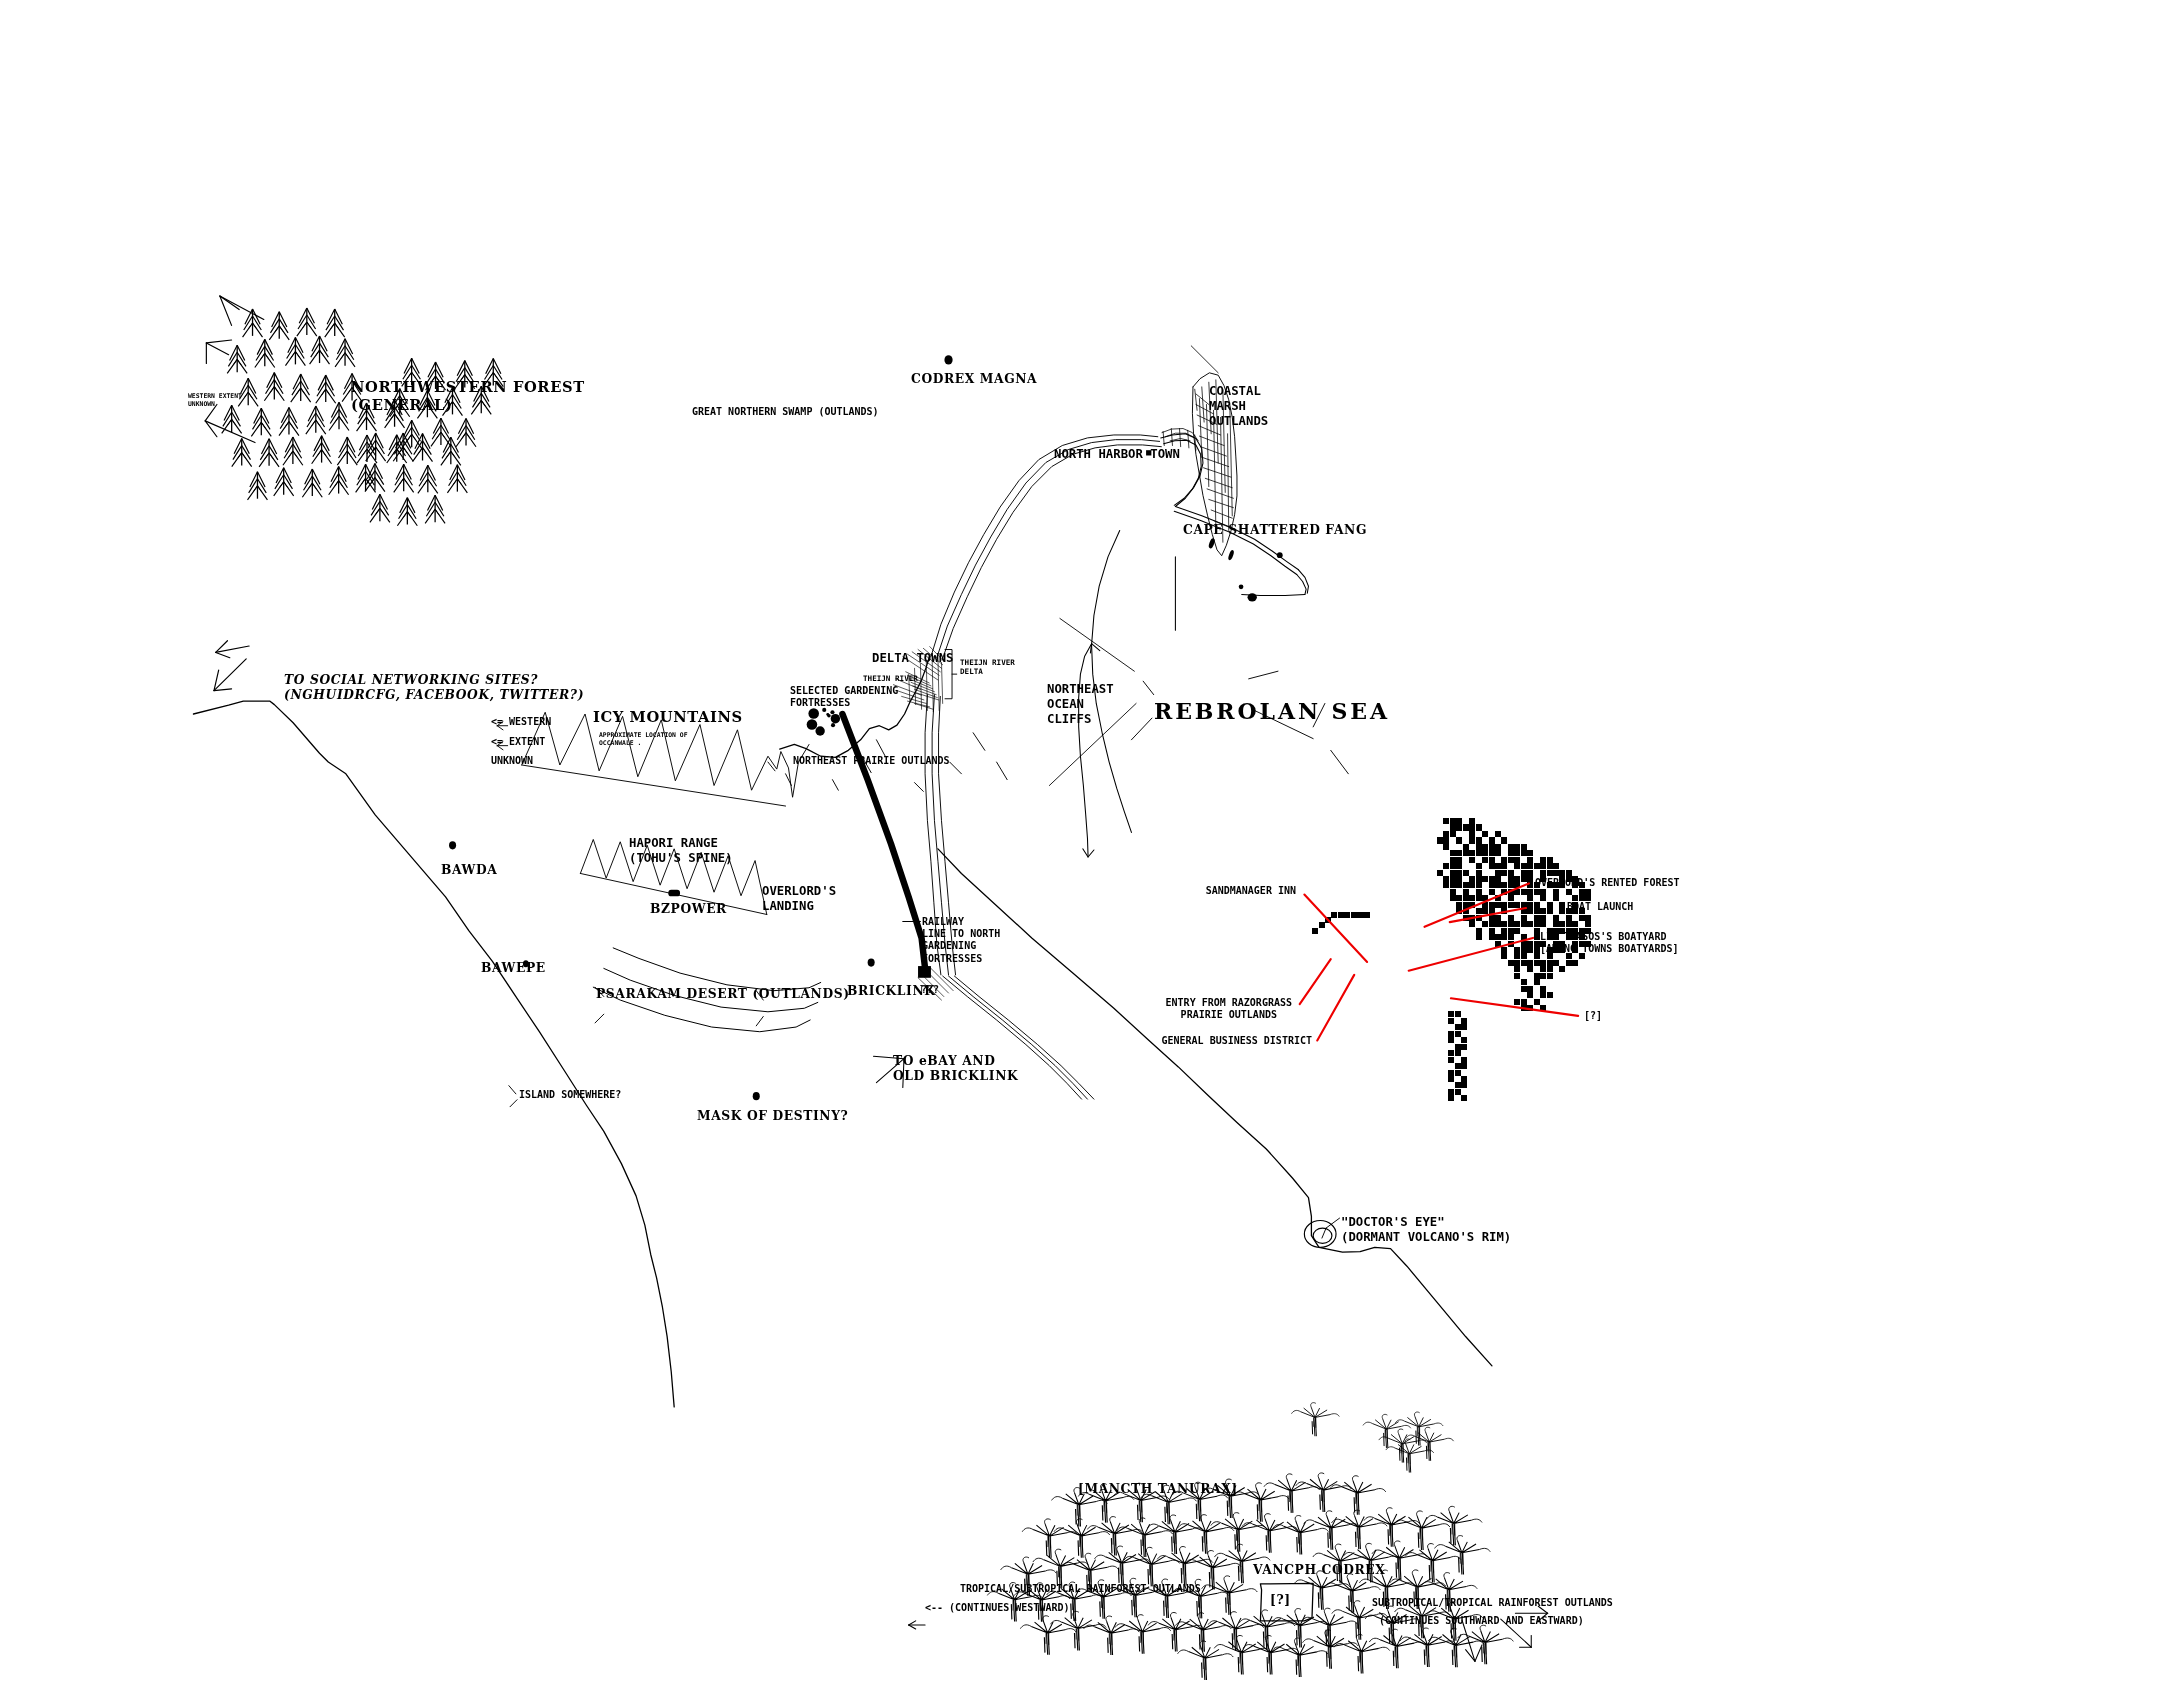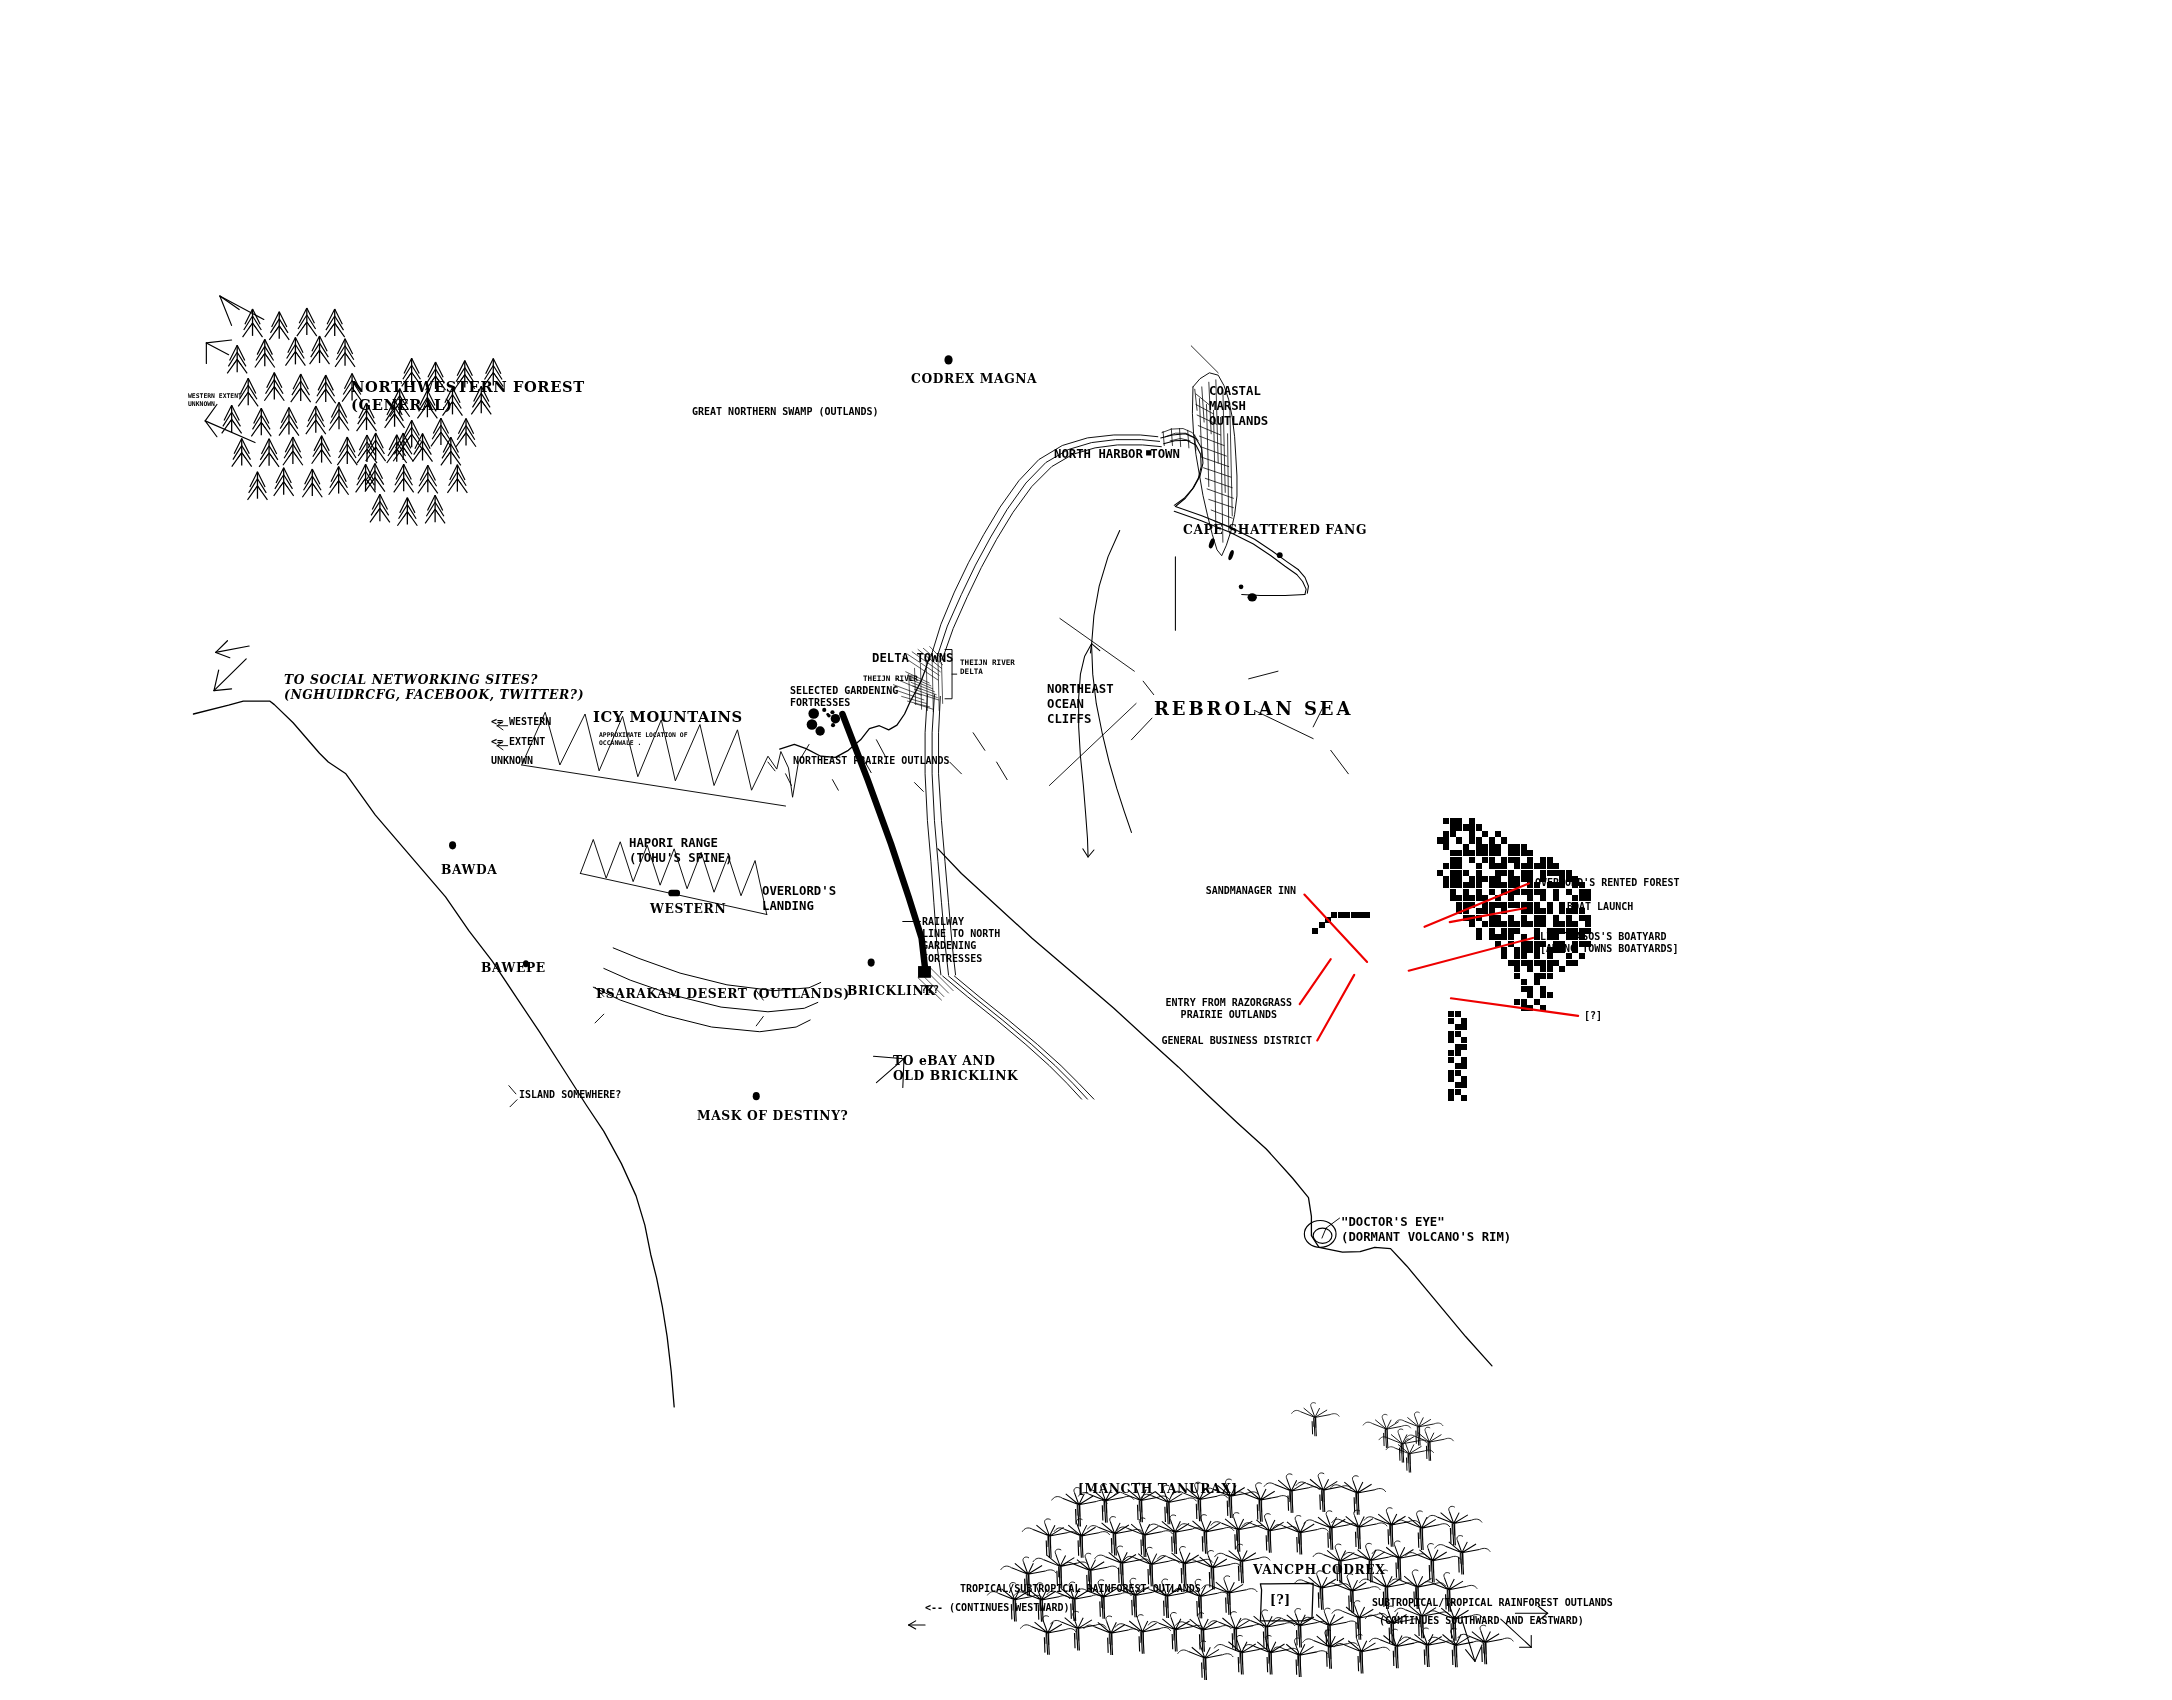--- a/index.html
+++ b/index.html
@@ -8,21 +8,21 @@
   #map-root{position:absolute;left:0;top:0;width:2172px;height:1700px;}
   svg.layer{position:absolute;left:0;top:0;width:2172px;height:1700px;overflow:visible;}
   .lbl{position:absolute;color:#000;white-space:pre;line-height:1.22;}
   .serif{font-family:"DejaVu Serif", serif;font-weight:bold;letter-spacing:0.6px;}
   .mono{font-family:"DejaVu Sans Mono", monospace;font-weight:bold;}
   .big   {font-size:14.7px;}
   .med   {font-size:12.3px;}
   .small {font-size:10px;}
   .tiny  {font-size:7.6px;}
   .xtiny {font-size:6.4px;}
-  .sea   {font-size:18px;letter-spacing:2.9px;}
+  .sea   {font-size:22px;letter-spacing:2.9px;}
   .citysq{position:absolute;background:#000;}
 </style>
 </head>
 <body>
 
 <div id="map-root">
 
   <svg class="layer" viewBox="0 0 3705 2900" preserveAspectRatio="none">
     <g fill="none" stroke="#000" stroke-width="2.2" stroke-linejoin="round" stroke-linecap="round">
 
@@ -890,21 +890,21 @@
 
   <div class="lbl mono med" style="left:1047px;top:682px;">NORTHEAST
 OCEAN
 CLIFFS</div>
 
   <div class="lbl serif sea" style="left:1154px;top:698px;">REBROLAN SEA</div>
 
   <div class="lbl mono med" style="left:629px;top:836px;">HAPORI RANGE
 (TOHU'S SPINE)</div>
 
-  <div class="lbl serif med" style="left:650px;top:901px;">WESTERN</div>
+  <div class="lbl serif med" style="left:650px;top:901px;">BZPOWER</div>
 
   <div class="lbl mono med" style="left:762px;top:884px;">OVERLORD'S
 LANDING</div>
 
   <div class="lbl serif med" style="left:596px;top:986px;">PSARAKAM DESERT (OUTLANDS)</div>
 
   <div class="lbl serif med" style="left:441px;top:862px;">BAWDA</div>
 
   <div class="lbl serif med" style="left:481px;top:960px;">BAWEPE</div>
 

